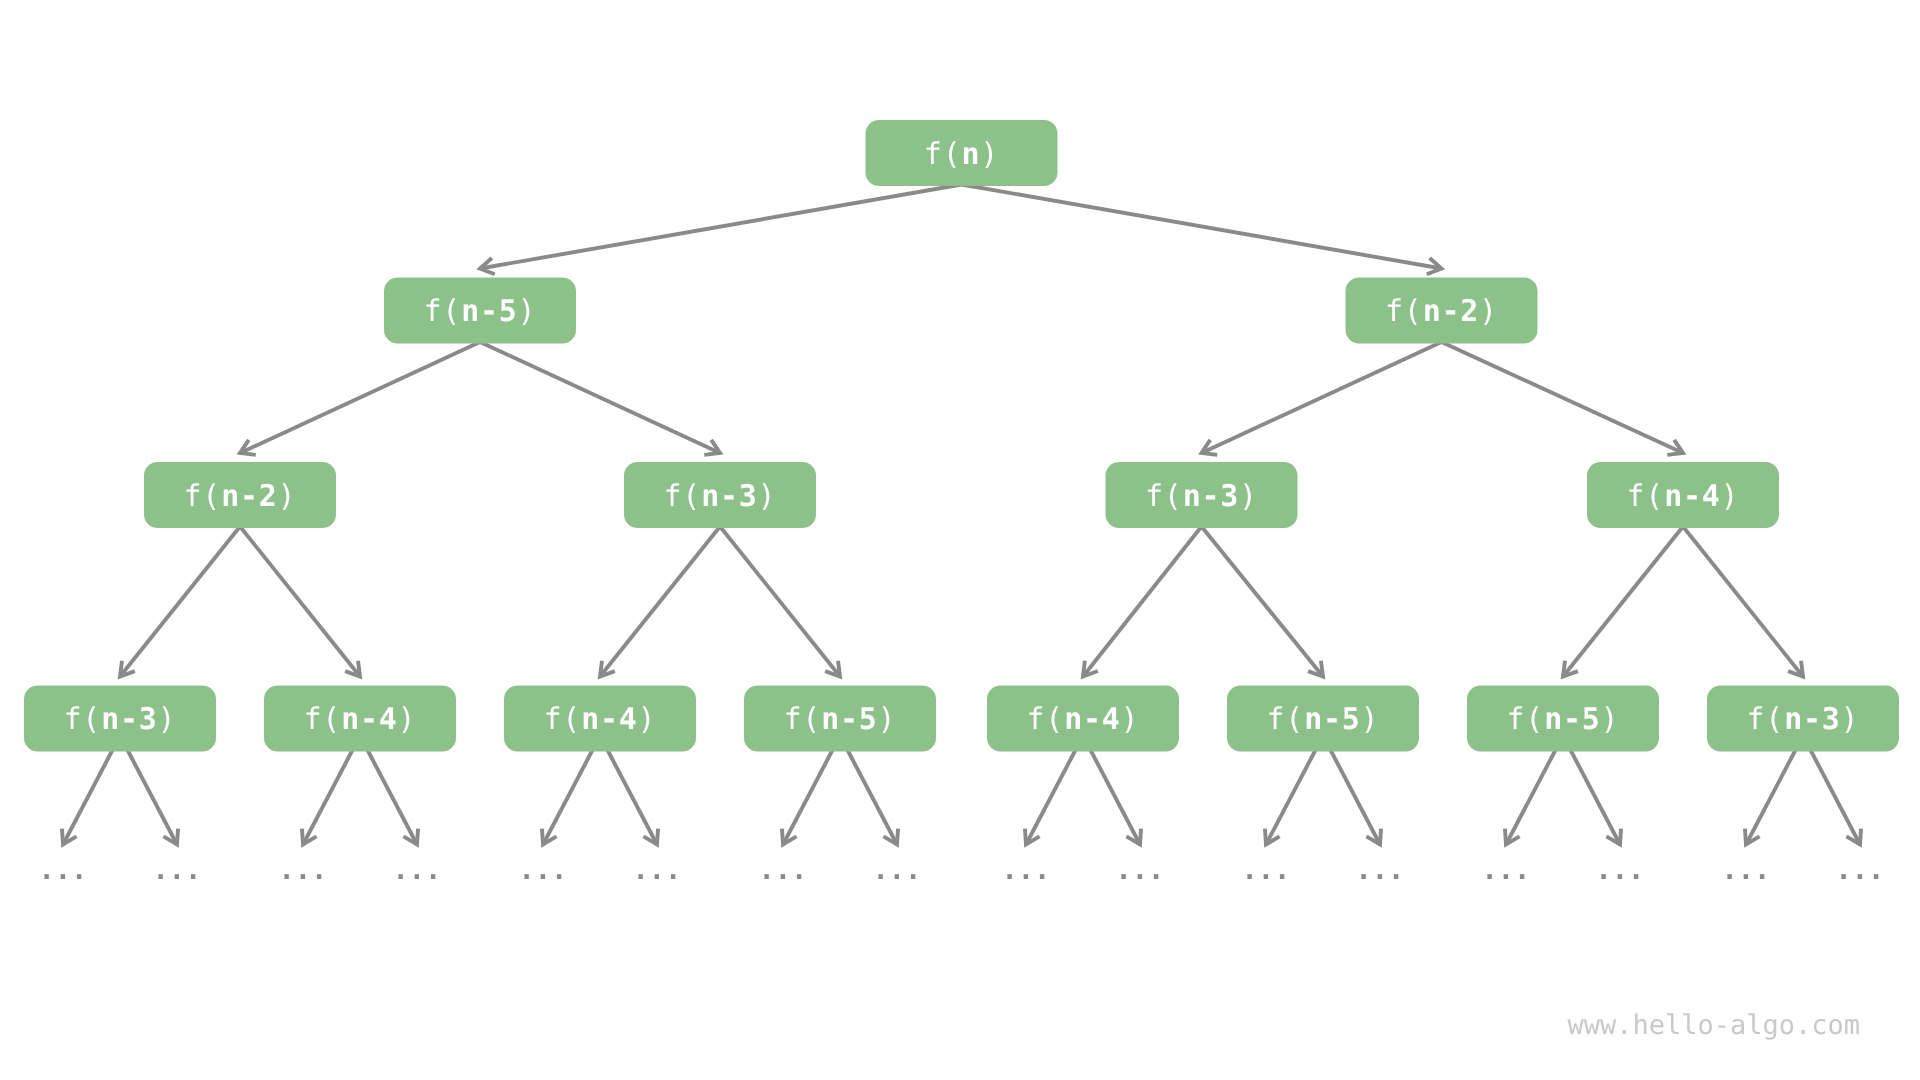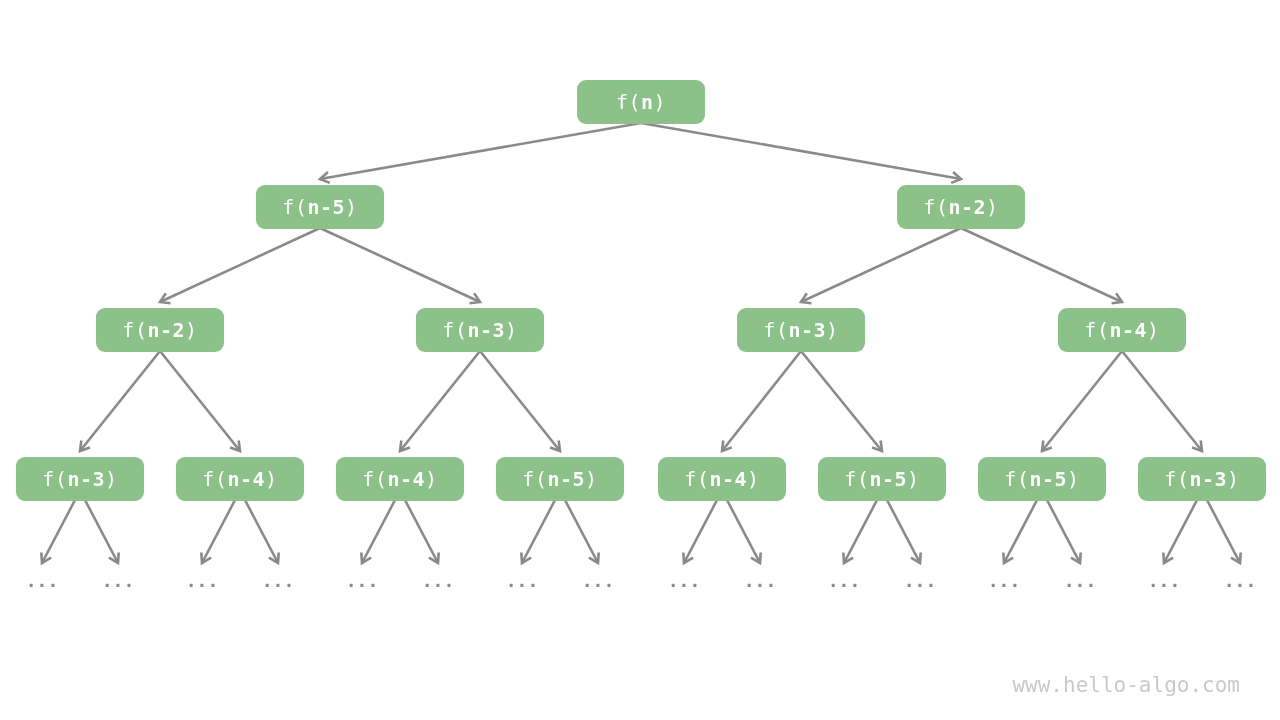--- a/index.html
+++ b/index.html
@@ -45,21 +45,21 @@
     font-size: 18px;
     font-weight: bold;
     line-height: 18px;
     letter-spacing: 0px;
     user-select: none;
   }
   .watermark {
     position: absolute;
     right: 40px;
     top: 673px;
-    font-size: 21px;
+    font-size: 18px;
     letter-spacing: 0px;
     user-select: none;
   }
 </style>
 </head>
 <body>
 
 <div id="canvas" style="background: rgb(255, 255, 255);">
   <svg id="arrow-layer" viewBox="0 0 1280 720" xmlns="http://www.w3.org/2000/svg">
     <defs>

